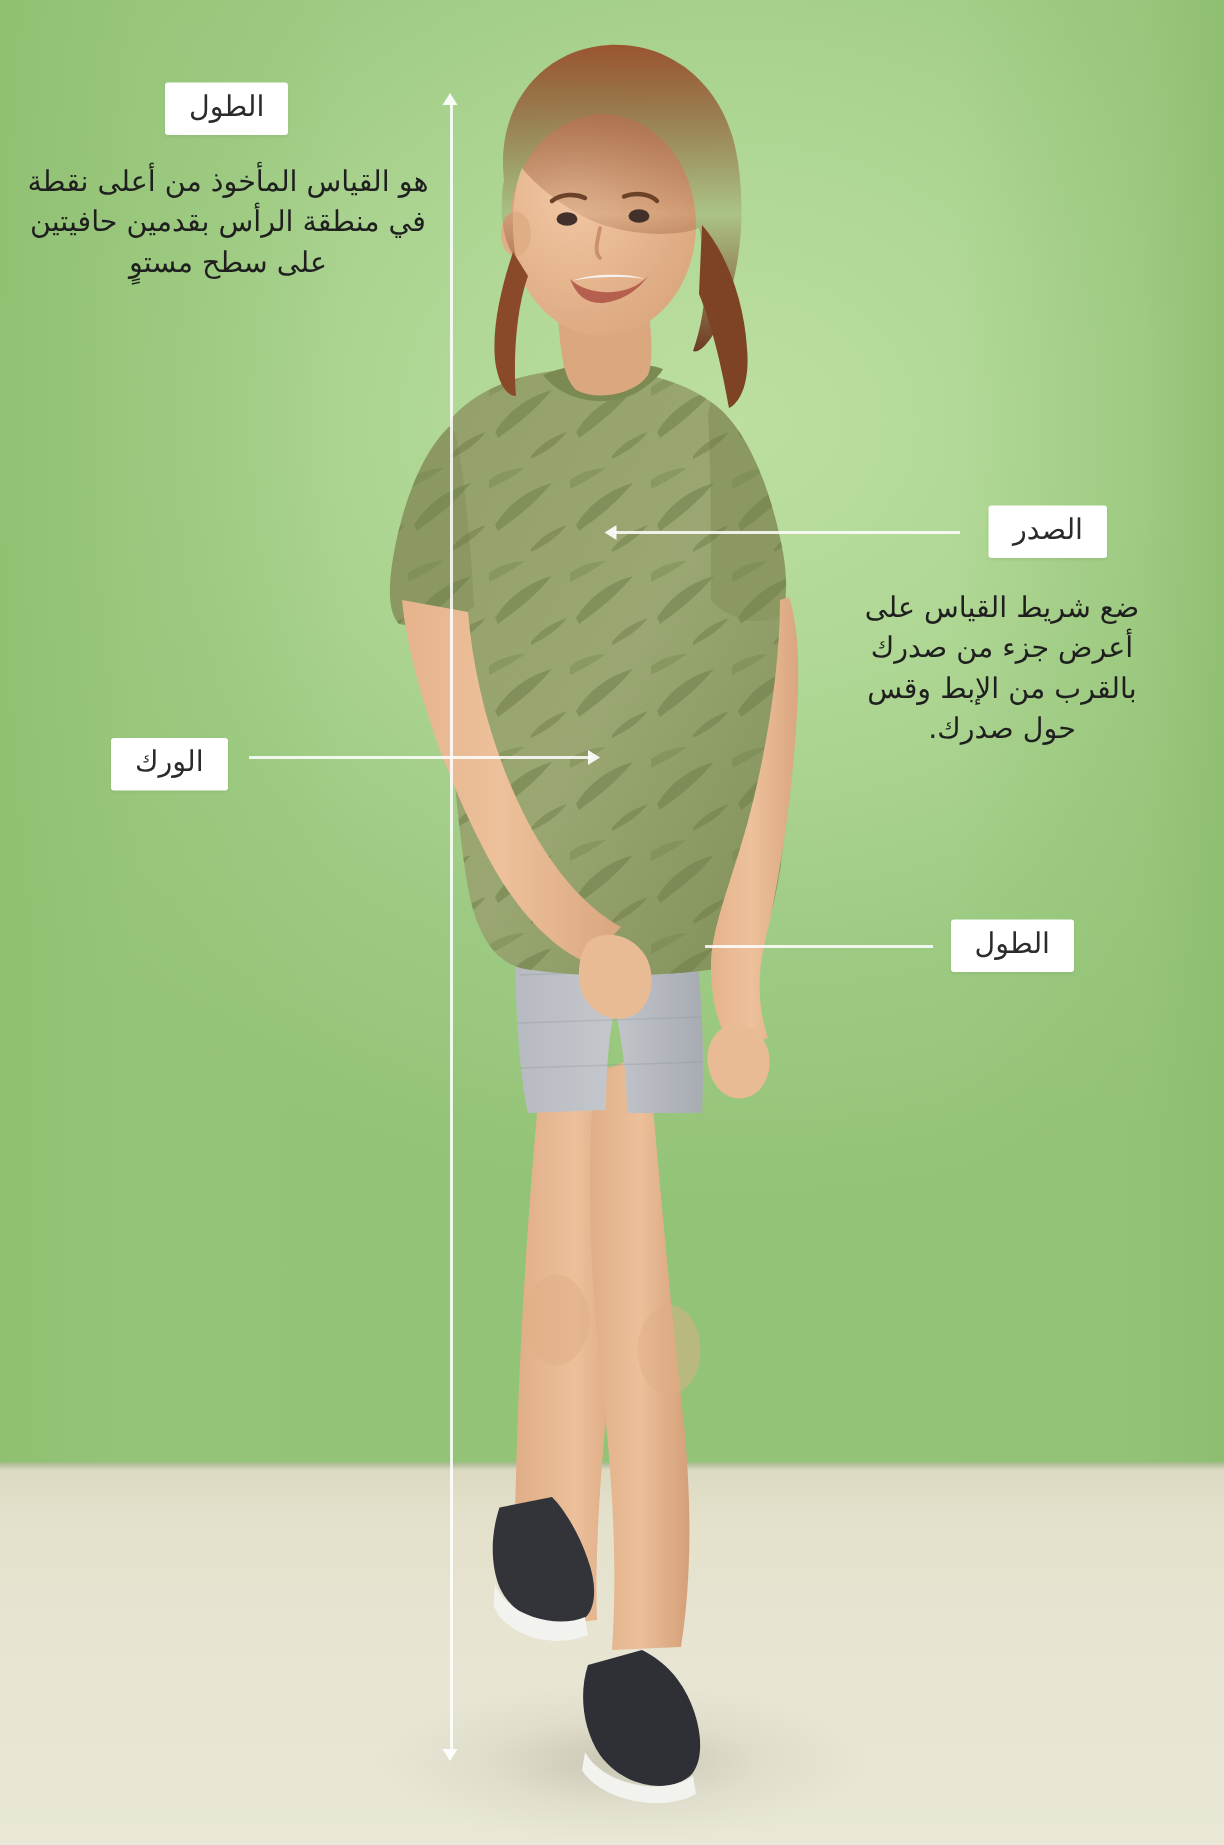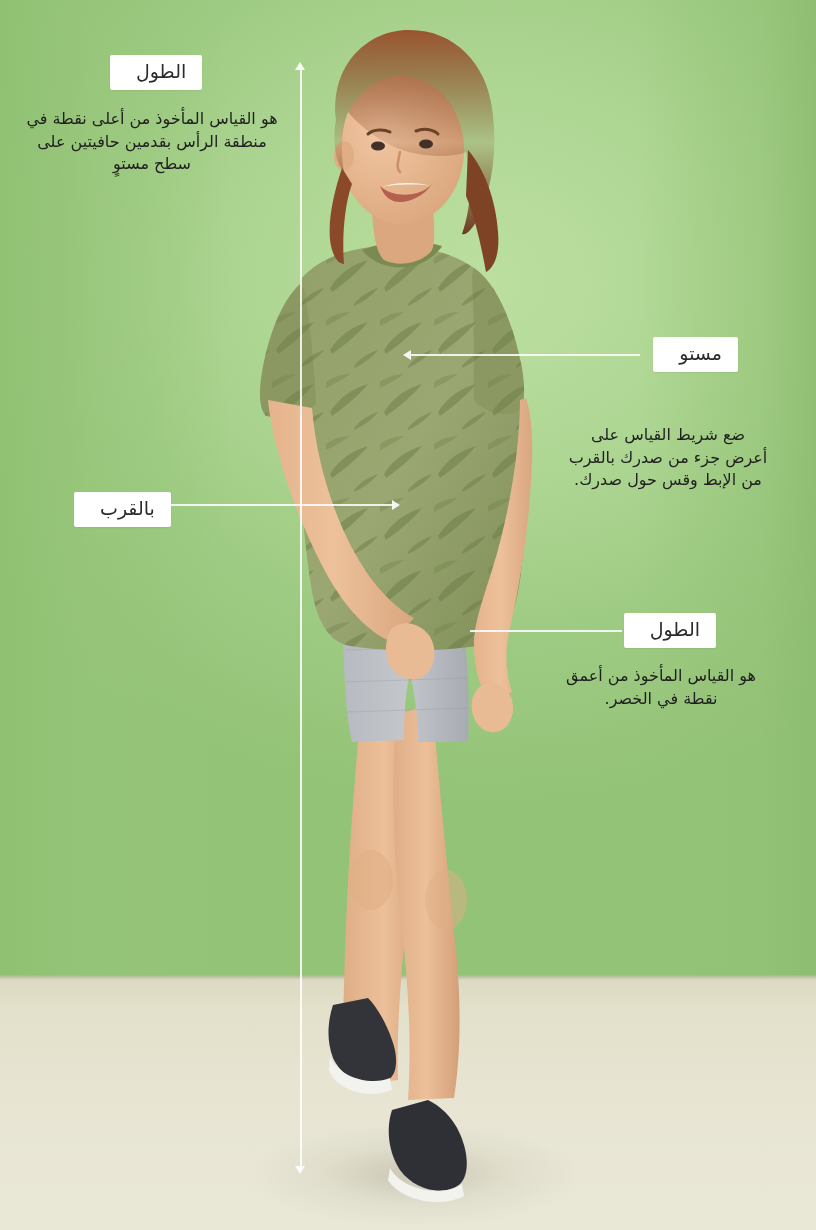--- a/index.html
+++ b/index.html
@@ -88,39 +88,39 @@
     border-right: 8px solid rgba(255,255,255,0.9);
   }
 
   
   .label-chip {
     position: absolute;
     background: #ffffff;
     color: #2b2b2b;
     font-size: 19px;
     line-height: 1;
-    padding: 7px 16px 9px 26px;
+    padding: 7px 16px 9px 16px;
     border-radius: 2px;
     white-space: nowrap;
     box-shadow: 0 1px 2px rgba(0,0,0,0.06);
   }
   .callout-text {
     position: absolute;
     color: #1f1f1f;
-    font-size: 16px;
+    font-size: 19px;
     line-height: 1.42;
     text-align: center;
   }
 
   
   .c-height-chip { left: 110px; top: 55px; }
   .c-height-text { left: 18px; top: 108px; width: 268px; }
 
   .c-chest-chip { right: 78px; top: 337px; }
-  .c-chest-text { right: 48px; top: 392px; width: 200px; margin-top: 32px; }
+  .c-chest-text { right: 48px; top: 392px; width: 200px; }
 
   .c-hip-chip { left: 74px; top: 492px; }
   .c-hip-text { left: 18px; top: 542px; width: 220px; }
 
   .c-waist-chip { right: 100px; top: 613px; }
   .c-waist-text { right: 60px; top: 665px; width: 190px; }
 </style>
 </head>
 <body>
 
@@ -234,21 +234,20 @@
   <div class="arrow-head arrow-left" style="left:403px; top:350px;"></div>
 
   <div class="guide guide-h" style="left:166px; top:504px; width:228px;"></div>
   <div class="arrow-head" style="left:392px; top:500px; border-top:5px solid transparent; border-bottom:5px solid transparent; border-left:8px solid rgba(255,255,255,0.9);"></div>
 
   <div class="guide guide-h" style="left:470px; top:630px; width:152px;"></div>
 
   <div class="label-chip c-height-chip">الطول</div>
   <div class="callout-text c-height-text">هو القياس المأخوذ من أعلى نقطة في منطقة الرأس بقدمين حافيتين على سطح مستوٍ</div>
 
-  <div class="label-chip c-chest-chip">مستو</div>
+  <div class="label-chip c-chest-chip">الصدر</div>
   <div class="callout-text c-chest-text">ضع شريط القياس على أعرض جزء من صدرك بالقرب من الإبط وقس حول صدرك.</div>
 
-  <div class="label-chip c-hip-chip">بالقرب</div>
+  <div class="label-chip c-hip-chip">الورك</div>
 
   <div class="label-chip c-waist-chip">الطول</div>
-  <div class="callout-text c-waist-text">هو القياس المأخوذ من أعمق نقطة في الخصر.</div>
 
 </div>
 
 </body></html>

